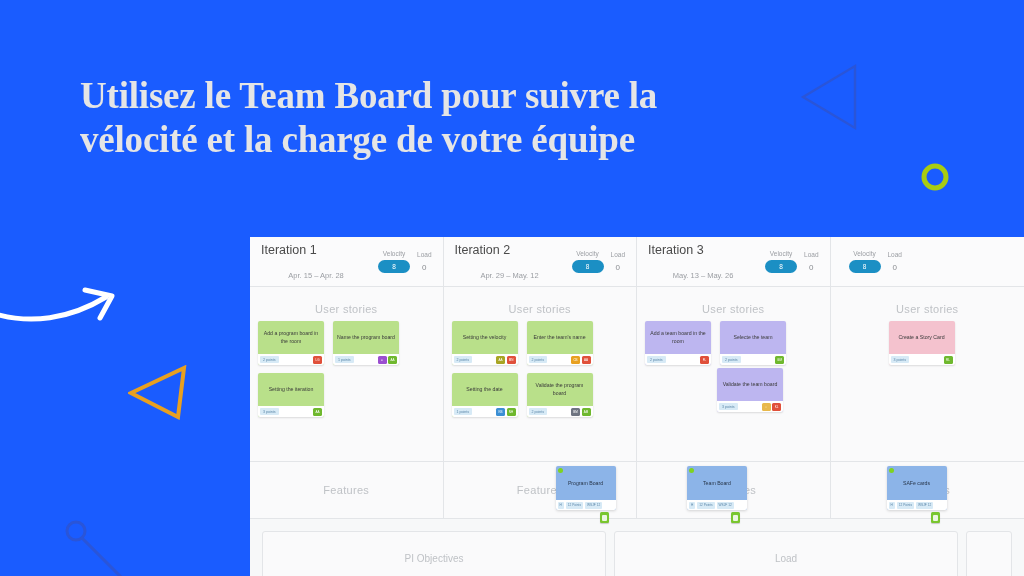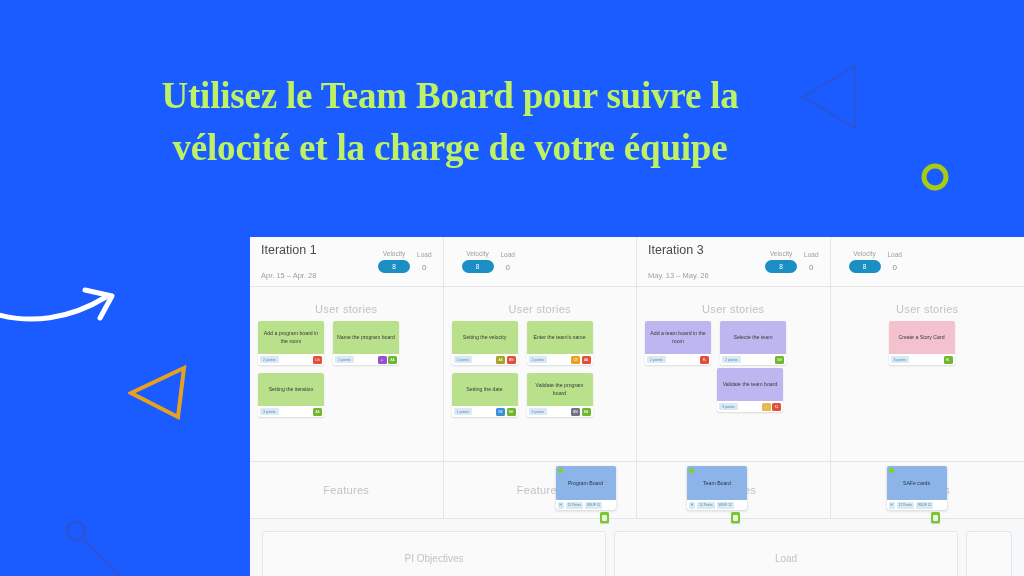--- a/index.html
+++ b/index.html
@@ -17,29 +17,28 @@
   #deco-circle-green  { left:919px; top:161px; width:32px; height:32px; }
   #deco-arrow-white   { left:-10px; top:285px; width:145px; height:45px; }
   #deco-triangle-orange { left:128px; top:365px; width:62px; height:55px; }
   #deco-pin-blue      { left:60px; top:518px; width:110px; height:60px; }
 
   
   .headline {
     position:absolute;
     left:80px; top:74px;
     width:740px;
-    color:#bef264;
+    color:#e5e5e5;
     font-family:"Liberation Serif", serif;
     font-weight:bold;
     font-size:37px;
     line-height:1.2;
     letter-spacing:-0.2px;
-    text-align:center;
-  }
-  .headline .l2 { display:block;margin-top:8px; }
+  }
+  .headline .l2 { display:block; }
 
   
   .board {
     position:absolute;
     left:250px; top:237px;
     width:774px; height:438px;
     background:#F7F8F9;
     display:flex;
     flex-direction:column;
   }
@@ -70,20 +69,21 @@
     font-size:12.5px;
     color:#4A4A4A;
     line-height:1.25;
     white-space:nowrap;
   }
   .iter-dates {
     font-size:7.5px;
     color:#9A9DA2;
     margin-top:12px;
     white-space:nowrap;
+    text-align:center;
   }
   .metric {
     text-align:center;
     margin-left:7px;
   }
   .metric-label {
     font-size:6.5px;
     color:#9A9DA2;
     margin-bottom:3px;
     white-space:nowrap;
@@ -339,20 +339,24 @@
               </div>
             </div>
           </div>
         </div>
         <div class="zone zone-ft">
           <div class="zone-title">Features</div>
         </div>
       </div>
       <div class="iter-col">
         <div class="iter-head">
+          <div class="iter-head-left">
+            <div class="iter-name">Iteration 2</div>
+            <div class="iter-dates">Apr. 29 – May. 12</div>
+          </div>
           <div class="metric">
             <div class="metric-label">Velocity</div>
             <div class="metric-pill">8</div>
           </div>
           <div class="metric">
             <div class="metric-label">Load</div>
             <div class="metric-plain">0</div>
           </div>
         </div>
         <div class="zone zone-us">

